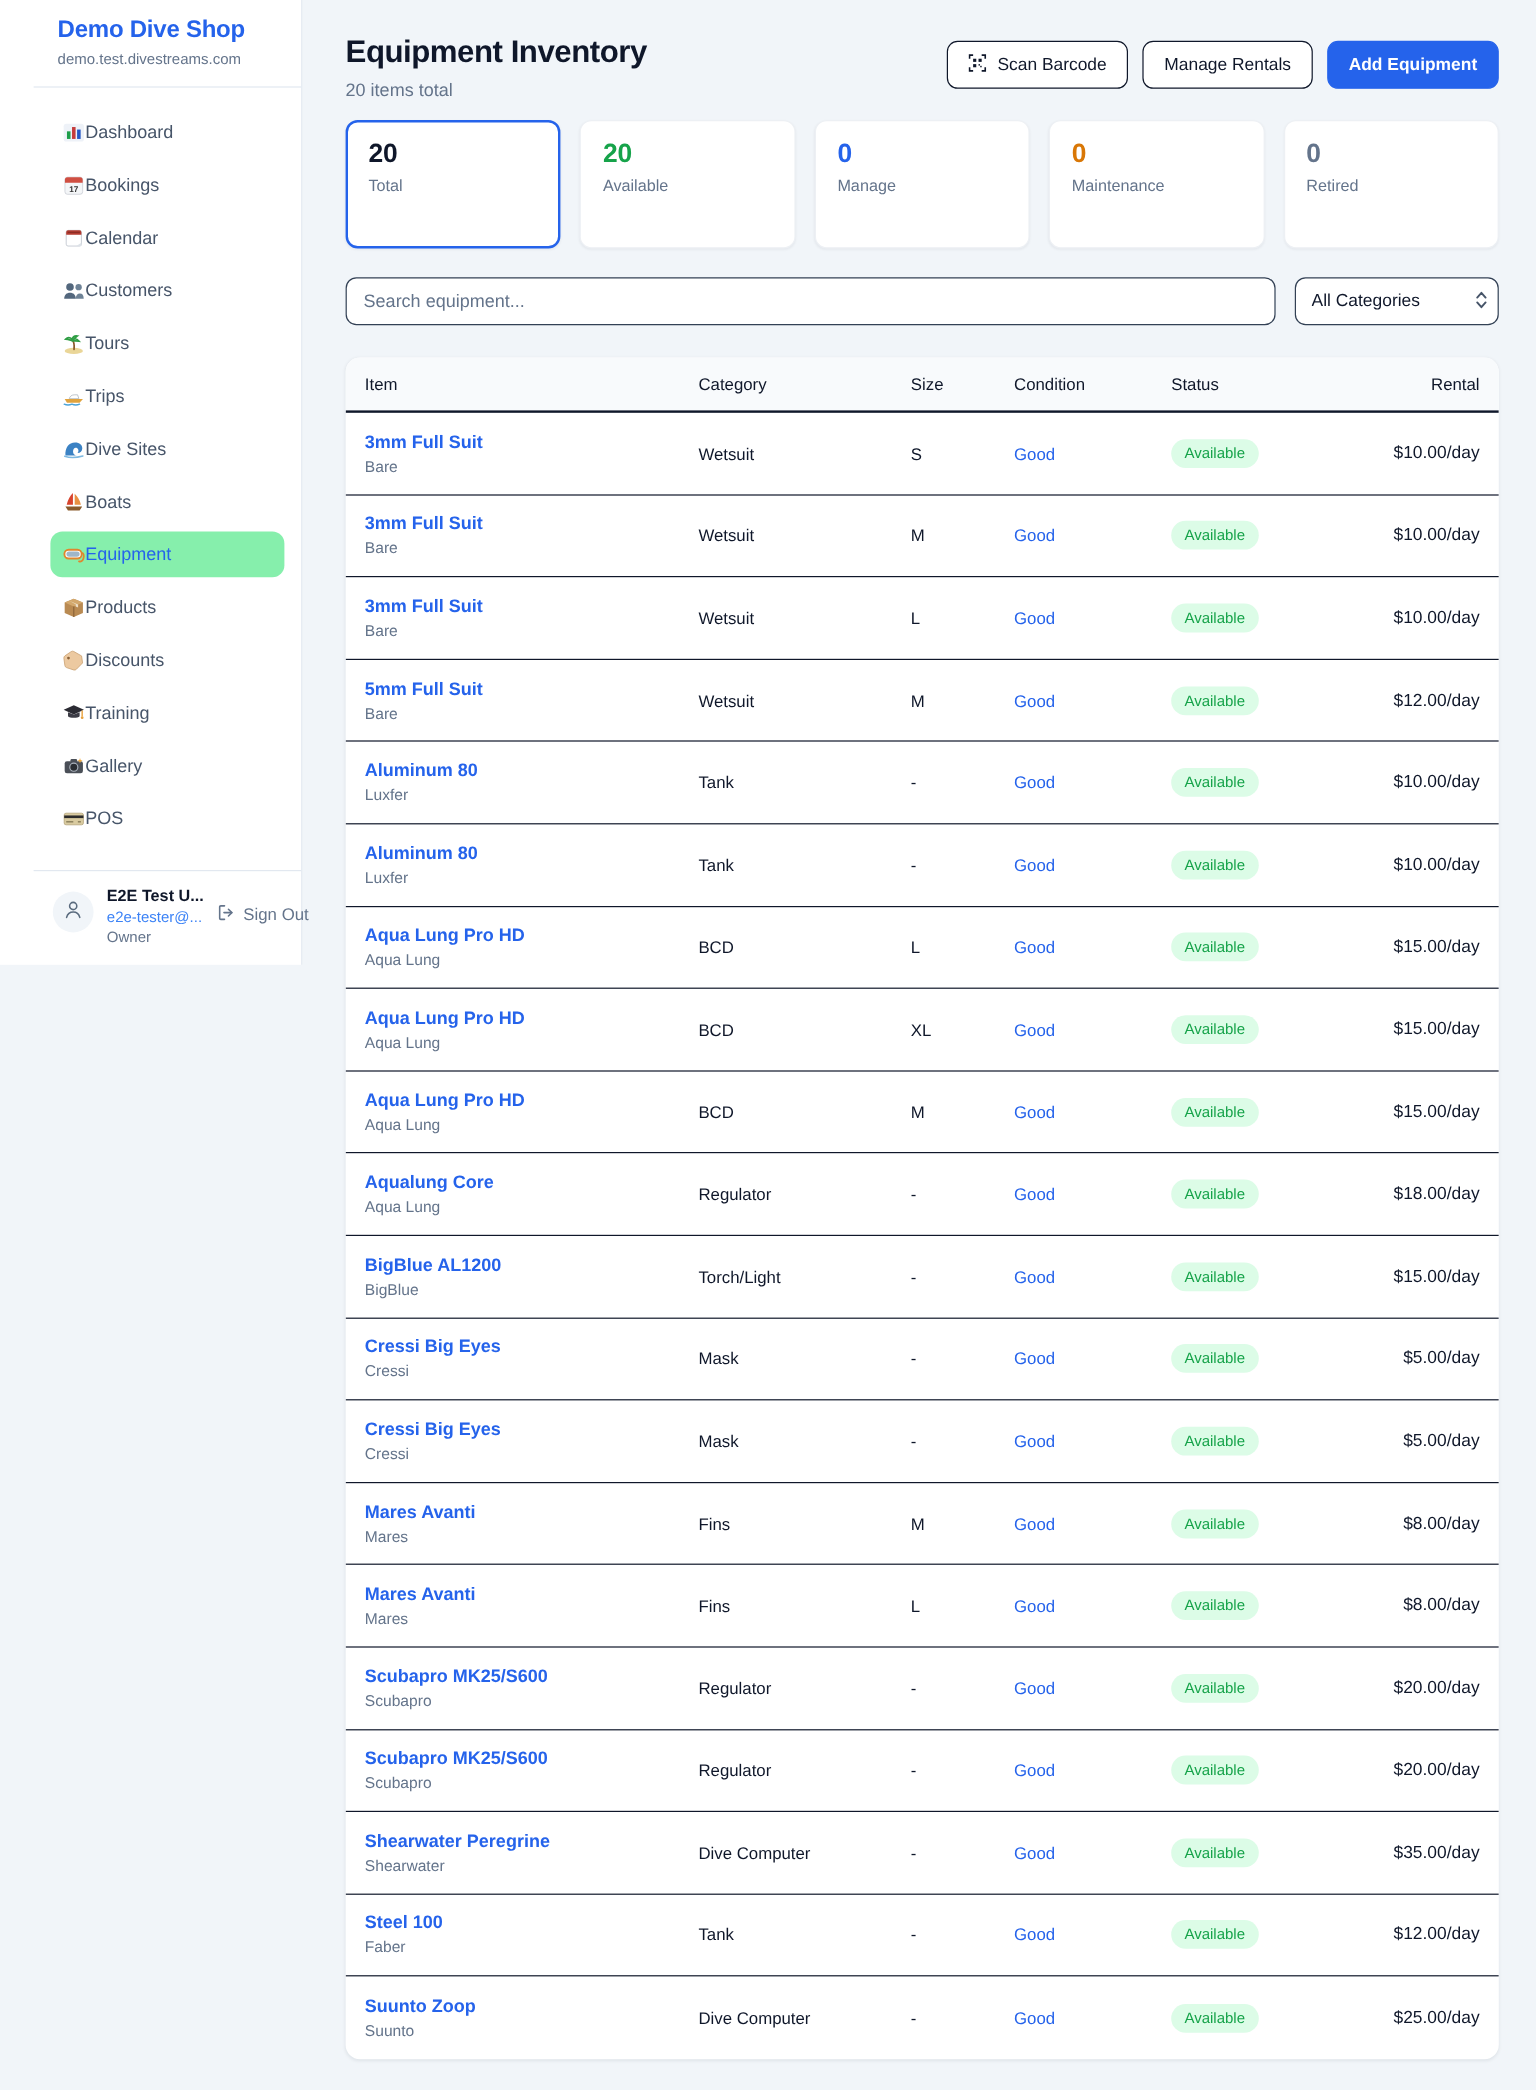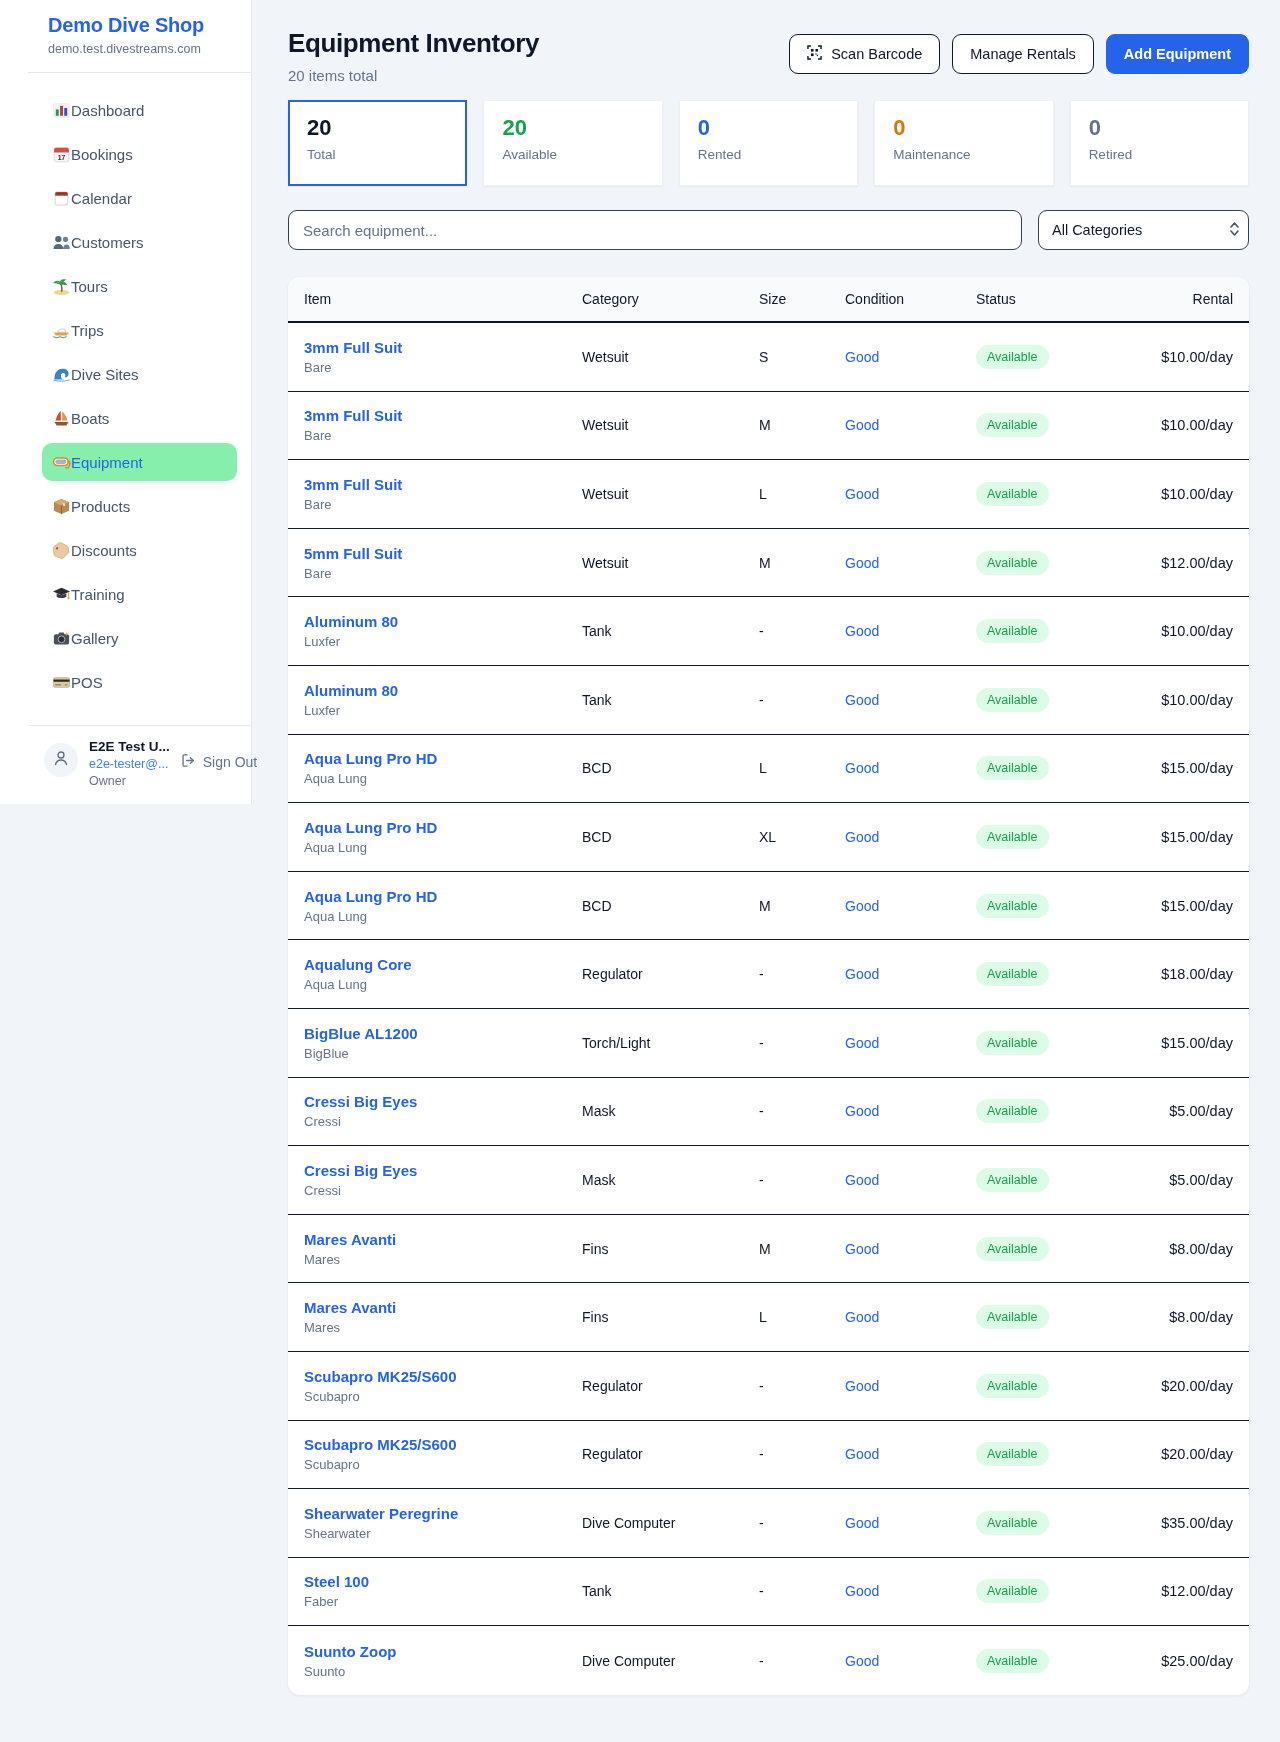--- a/index.html
+++ b/index.html
@@ -58,36 +58,36 @@
   .btn {
     height:40px; border-radius:9px; font-size:14.5px; font-weight:500;
     display:inline-flex; align-items:center; gap:9px; padding:0 17px;
     cursor:pointer; font-family:inherit;
   }
   .btn-outline { background:#fff; border:1px solid #0f172a; color:#0f172a; }
   .btn-primary { background:#2563eb; border:1px solid #2563eb; color:#fff; font-weight:600; }
   
   .stats { display:flex; gap:16px; margin-top:16px; }
   .stat-card {
-    flex:1; background:#fff; border:1px solid #edf0f4; border-radius:0;
-    padding:15px 18px; height:86px; box-shadow:0 1px 2px rgba(15,23,42,.05);
+    flex:1; background:#fff; border:1px solid #edf0f4; border-radius:10px;
+    padding:15px 18px; height:107px; box-shadow:0 1px 2px rgba(15,23,42,.05);
     cursor:pointer;
   }
   .stat-card.selected { border:2px solid #2563eb; padding:14px 17px; }
   .stat-value { font-size:22px; font-weight:700; line-height:1.1; }
   .stat-label { font-size:13.5px; color:#64748b; margin-top:7px; }
   
   .filters { display:flex; gap:16px; margin-top:24px; }
   .search-input {
     flex:1; height:40px; border:1px solid #334155; border-radius:9px;
     background:#fff; padding:0 14px; font-size:15px; color:#0f172a;
     font-family:inherit; outline:none;
   }
   .search-input::placeholder { color:#64748b; }
-  .select-wrap { position:relative; width:211px; }
+  .select-wrap { position:relative; width:170px; }
   .category-select {
     width:100%; height:40px; border:1px solid #334155; border-radius:9px;
     background:#fff; padding:0 30px 0 13px; font-size:14.5px; color:#0f172a;
     font-family:inherit; appearance:none; -webkit-appearance:none; cursor:pointer;
   }
   .select-arrow { position:absolute; right:9px; top:9px; pointer-events:none; color:#475569; }
   
   .table-card {
     margin-top:27px; background:#fff; border-radius:12px;
     box-shadow:0 1px 3px rgba(15,23,42,.08); overflow:hidden; margin-bottom:36px;
@@ -346,21 +346,21 @@
     <div class="stat-label">Total</div>
   </div>
 
   <div class="stat-card">
     <div class="stat-value" style="color: rgb(22, 163, 74);">20</div>
     <div class="stat-label">Available</div>
   </div>
 
   <div class="stat-card">
     <div class="stat-value" style="color: rgb(37, 99, 235);">0</div>
-    <div class="stat-label">Rented</div>
+    <div class="stat-label">Manage</div>
   </div>
 
   <div class="stat-card">
     <div class="stat-value" style="color: rgb(217, 119, 6);">0</div>
     <div class="stat-label">Maintenance</div>
   </div>
 
   <div class="stat-card">
     <div class="stat-value" style="color: rgb(100, 116, 139);">0</div>
     <div class="stat-label">Retired</div>

